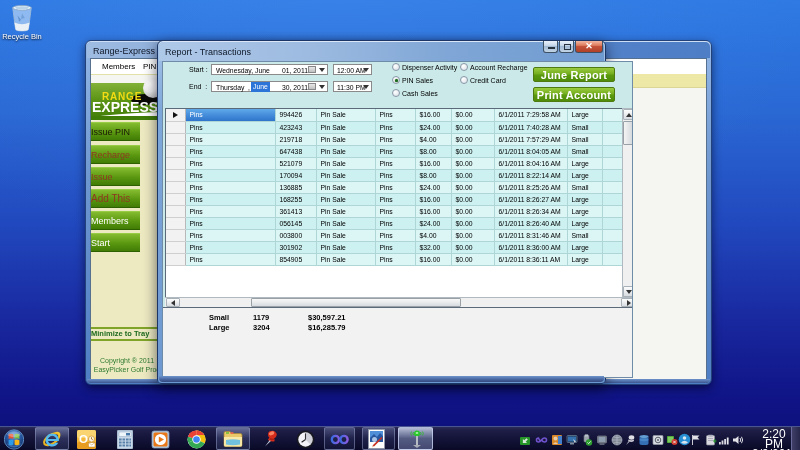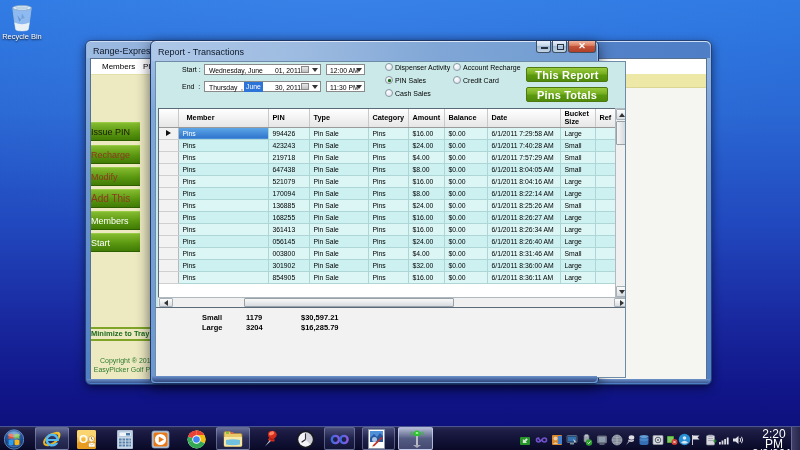--- a/index.html
+++ b/index.html
@@ -33,21 +33,21 @@
 .gbtn{left:0;width:49px;height:19px;background:linear-gradient(to bottom,#85BC30 0%,#5A9710 55%,#417C06 100%);
  border-top:1px solid #98CC46;border-bottom:1px solid #2E6000;
  color:#fff;font-weight:normal;font-size:9px;text-align:left;line-height:18px}
 .gbtn.dark{color:#1A1A06}
 .gbtn.red{color:#8F3820}
 .mintray{left:0;top:252px;width:96px;height:14px;background:#EDEAC2;border-top:2px solid #7FA428;border-bottom:2px solid #7FA428;
  color:#1D6A1D;font-weight:bold;font-size:7.5px;text-align:left;line-height:10px}
 .copyr{left:0;top:281px;width:72px;color:#2E7A2E;font-size:7px;text-align:center;line-height:9px}
 
 
-#rep{left:150px;top:40px;width:449px;height:344px;border-radius:6px 6px 4px 4px;
+#rep{left:157px;top:40px;width:449px;height:344px;border-radius:6px 6px 4px 4px;
  background:linear-gradient(to bottom,#A6C4E8 0%,#7FA8DA 20%,#6C97D0 100%);
  border:1px solid #1B3666;box-shadow:0 4px 14px rgba(0,0,20,.6), inset 0 1px 0 rgba(255,255,255,.6)}
 #rep .titletxt{left:7px;top:6px;font-size:9px;color:#0E1828;white-space:nowrap}
 .capbtns{right:2px;top:0;height:12px}
 .cb{display:inline-block;height:12px;vertical-align:top;border:1px solid #3E5064;border-top:none;
  background:linear-gradient(to bottom,#E9F1FA 0%,#C3D4E8 45%,#A3BAD4 50%,#C2D4E6 100%);
  border-radius:0 0 3px 3px;position:relative}
 .cb.mn{width:15px}.cb.mx{width:15px;margin-left:1px}
 .cb.cl{width:28px;margin-left:1px;background:linear-gradient(to bottom,#F2B5A0 0%,#DD7D5F 40%,#C4523A 50%,#B04028 100%)}
 .mbar{position:absolute;left:4px;top:6px;width:7px;height:2px;background:#28323E}
@@ -122,23 +122,32 @@
  <div class="abs" style="left:1px;top:1px;right:1px;height:16px;border-radius:5px 5px 0 0;background:linear-gradient(to right,#9FBCE2 0%,#7FA2D4 25%,#5886CC 55%,#4E7EC6 100%)"></div>
  <div class="abs titletxt">Range-Express Dispenser</div>
  <div class="abs inner">
   <div class="abs menubar">
         <span style="position:absolute;left:11px;top:3px">Members</span>
         <span style="position:absolute;left:52px;top:3px">PIN Numbers</span>
       </div>
   <div class="abs yband"></div>
       <div class="abs" style="left:0;top:15px;width:66px;height:2px;background:#E2E2A8"></div>
   <div class="abs sidebar">
+   <div class="abs logo">
+     <div class="wtop"></div>
+     <div class="shadow"></div>
+     <div class="ball"></div>
+     <div class="rng">RANGE</div>
+     <div class="exp">EXPRESS</div>
+     <div class="swoosh"></div>
+     <div class="grn2"></div>
+   </div>
    <div class="abs gbtn dark" style="top:47px">Issue PIN</div>
    <div class="abs gbtn red" style="top:70px">Recharge</div>
-   <div class="abs gbtn red" style="top:92px">Modify</div>
+   <div class="abs gbtn red" style="top:92px">Issue</div>
    <div class="abs gbtn red" style="top:114px;font-size:10px">Add This Car</div>
    <div class="abs gbtn" style="top:136px">Members</div>
    <div class="abs gbtn" style="top:158px">Start</div>
    <div class="abs mintray">Minimize to Tray</div>
    <div class="abs copyr">Copyright ® 2011<br>EasyPicker Golf Prod</div>
   </div>
  </div>
  <div class="abs" style="left:1px;right:1px;bottom:1px;height:4px;border-radius:0 0 5px 5px;background:linear-gradient(to bottom,#6D94CC,#3D5590)"></div>
 </div>
 
@@ -176,50 +185,38 @@
   <div class="radio" style="left:229px;top:1px"></div>
       <div class="abs lab" style="left:239px;top:1.5px">Dispenser Activity</div>
   <div class="radio sel" style="left:229px;top:14px"></div>
       <div class="abs lab" style="left:239px;top:14.5px">PIN Sales</div>
   <div class="radio" style="left:229px;top:27px"></div>
       <div class="abs lab" style="left:239px;top:27.5px">Cash Sales</div>
   <div class="radio" style="left:297px;top:1px"></div>
       <div class="abs lab" style="left:307px;top:1.5px">Account Recharge</div>
   <div class="radio" style="left:297px;top:14px"></div>
       <div class="abs lab" style="left:307px;top:14.5px">Credit Card</div>
-  <div class="pbtn" style="top:5px">This Report</div>
-  <div class="pbtn" style="top:25px">Pins Totals</div>
+  <div class="pbtn" style="top:5px">June Report</div>
+  <div class="pbtn" style="top:25px">Print Account</div>
 
   <div id="tbl">
    <table>
     <colgroup>
             <col class="c0">
             <col class="c1">
             <col class="c2">
             <col class="c3">
             <col class="c4">
             <col class="c5">
             <col class="c6">
             <col class="c7">
             <col class="c8">
             <col class="c9">
           </colgroup>
     <tbody>
-            <tr>
-              <th></th>
-              <th class="pm">Member</th>
-              <th>PIN</th>
-              <th>Type</th>
-              <th>Category</th>
-              <th>Amount</th>
-              <th>Balance</th>
-              <th>Date</th>
-              <th>Bucket<br>Size</th>
-              <th>Ref</th>
-            </tr>
     <tr class="a">
               <td class="sel0"><span style="display:inline-block;width:0;height:0;border-top:3px solid transparent;border-bottom:3px solid transparent;border-left:5px solid #111;vertical-align:middle"></span></td>
               <td class="msel">Pins</td>
               <td>994426</td>
               <td>Pin Sale</td>
               <td>Pins</td>
               <td>$16.00</td>
               <td>$0.00</td>
               <td>6/1/2011 7:29:58 AM</td>
               <td>Large</td>

